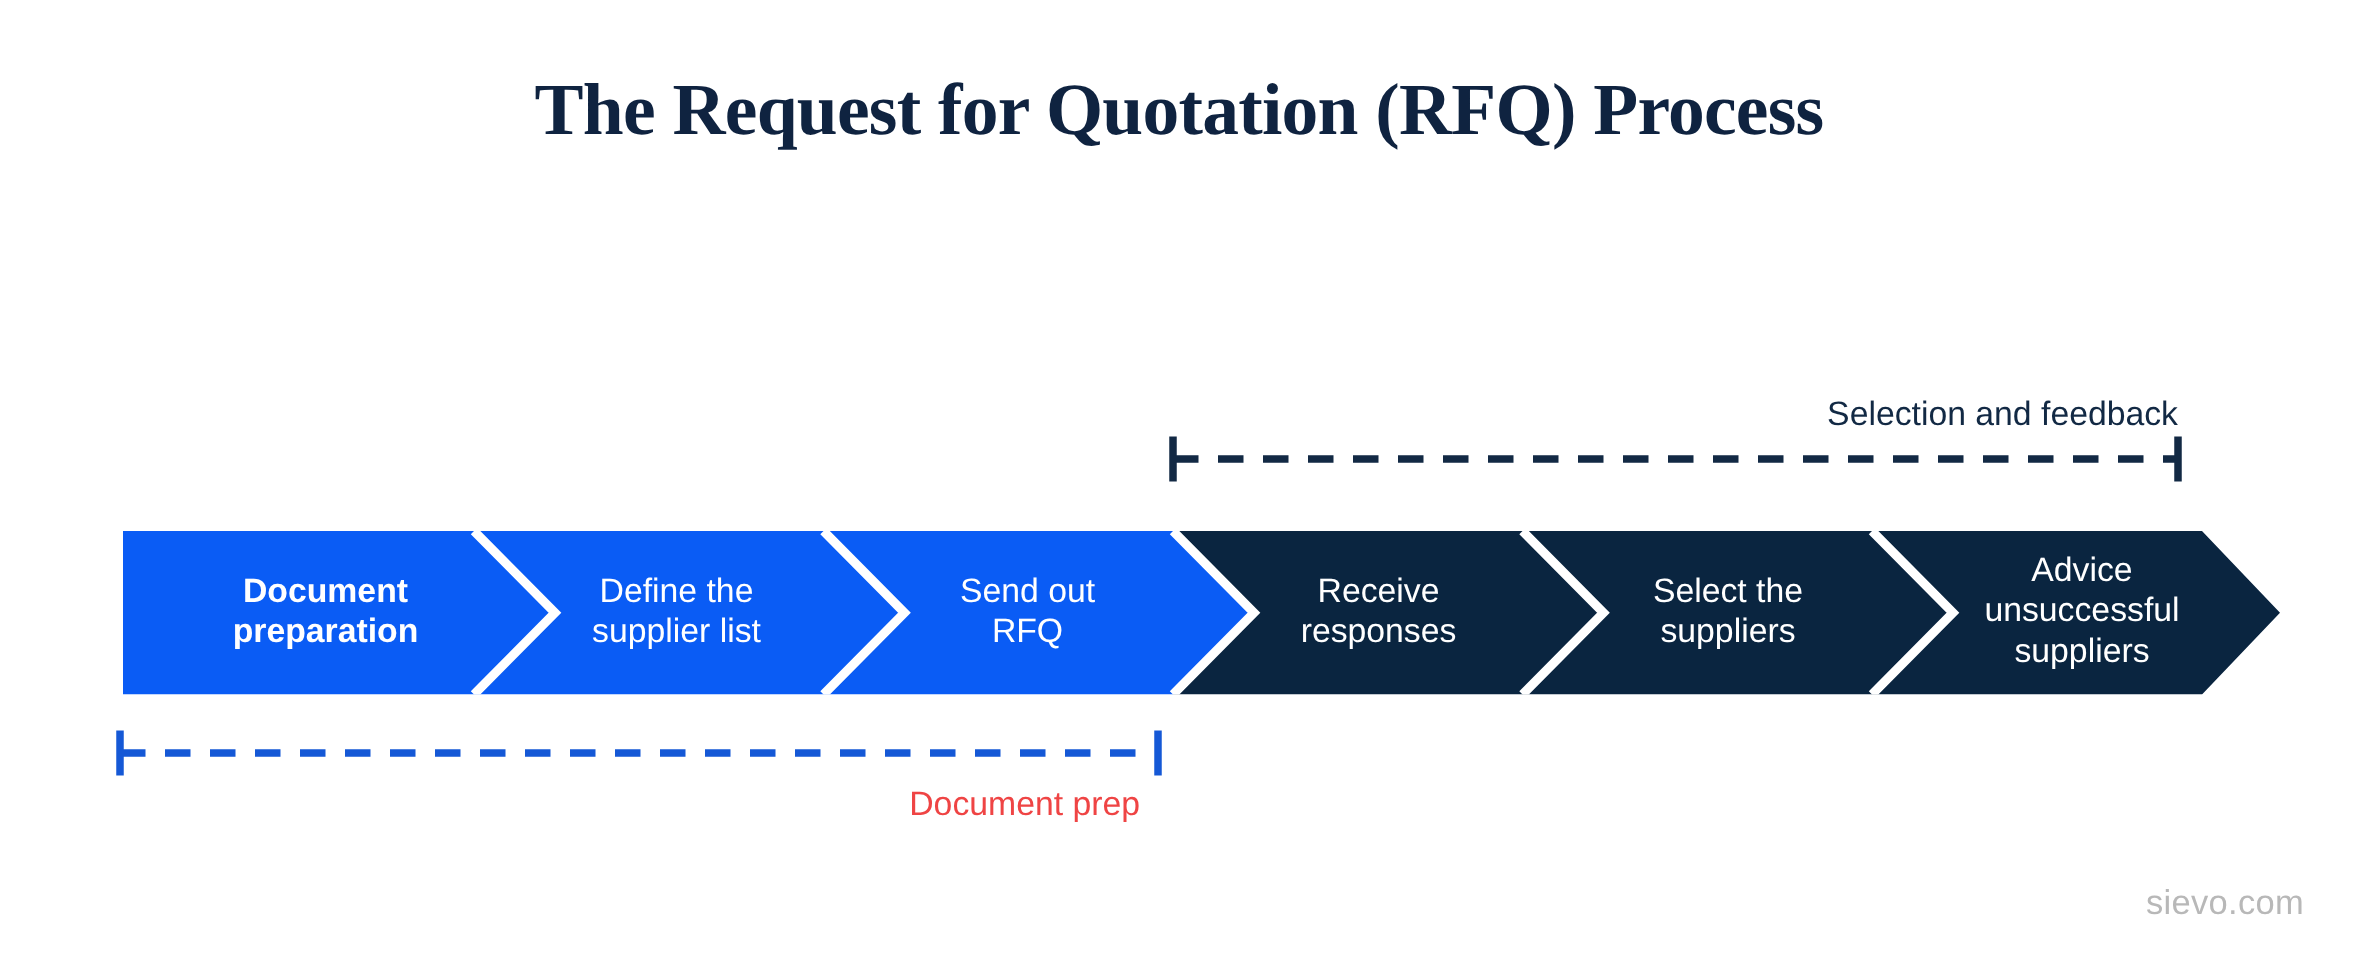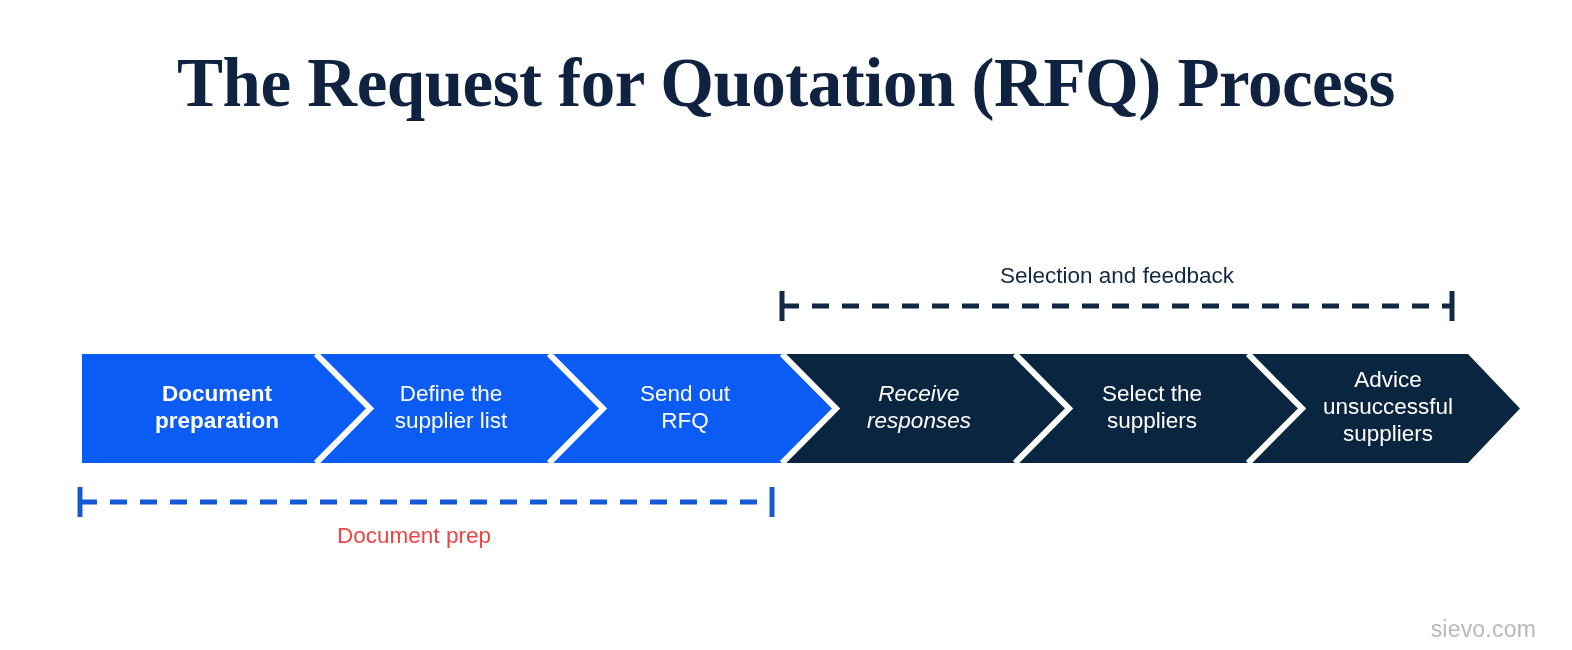--- a/index.html
+++ b/index.html
@@ -17,21 +17,21 @@
 
   
   #page-title {
     position: absolute;
     left: 0;
     top: 44px;
     width: 1572px;
     text-align: center;
     font-family: "Liberation Serif", serif;
     font-weight: bold;
-    font-size: 69px;
+    font-size: 49px;
     letter-spacing: -0.5px;
     color: #0f2340;
     white-space: nowrap;
   }
 
   
   #process-band {
     position: absolute;
     left: 82px;
     top: 354px;
@@ -58,21 +58,21 @@
   .bracket {
     position: absolute;
   }
   .bracket svg { display: block; }
 
   .bracket-label {
     position: absolute;
     font-family: "Liberation Sans", sans-serif;
     font-size: 22.5px;
     white-space: nowrap;
-    text-align: center;
+    text-align: right;
   }
   #selection-bracket-label {
     color: #122944;
     left: 782px;
     width: 670px;
     top: 263px;
   }
   #docprep-bracket-label {
     color: #ef4444;
     left: 68px;
@@ -82,21 +82,20 @@
 
   
   #watermark {
     position: absolute;
     right: 36px;
     top: 588px;
     font-family: "Liberation Sans", sans-serif;
     font-size: 23px;
     color: #b8b8b8;
     letter-spacing: 0.2px;
-    margin-top: 28px;
   }
 </style>
 </head>
 <body>
 
 <div id="page-title">The Request for Quotation (RFQ) Process</div>
 
 <div class="bracket" id="selection-bracket" style="left:778px; top:288px;">
   <svg width="680" height="36" viewBox="0 0 680 36">
     <line x1="4" y1="3" x2="4" y2="33" stroke="#122944" stroke-width="5" stroke-linecap="butt"></line>
@@ -121,21 +120,21 @@
       <path d="M 1166 0 L 1220 54.5 L 1166 109"></path>
     </g>
   </svg>
 
   <div class="step-label" style="left:24px;  top:26px; width:222px;font-weight:bold;">Document
 preparation</div>
   <div class="step-label" style="left:492px; top:26px; width:222px;">Send out
 RFQ</div>
   <div class="step-label" style="left:258px; top:26px; width:222px;">Define the
 supplier list</div>
-  <div class="step-label" style="left:726px; top:26px; width:222px;font-style:italic;">Receive
+  <div class="step-label" style="left:726px; top:26px; width:222px;">Receive
 responses</div>
   <div class="step-label" style="left:959px; top:26px; width:222px;">Select the
 suppliers</div>
   <div class="step-label" style="left:1190px; top:12px; width:232px;">Advice
 unsuccessful
 suppliers</div>
 </div>
 
 <div class="bracket" id="docprep-bracket" style="left:76px; top:484px;">
   <svg width="702" height="36" viewBox="0 0 702 36">

